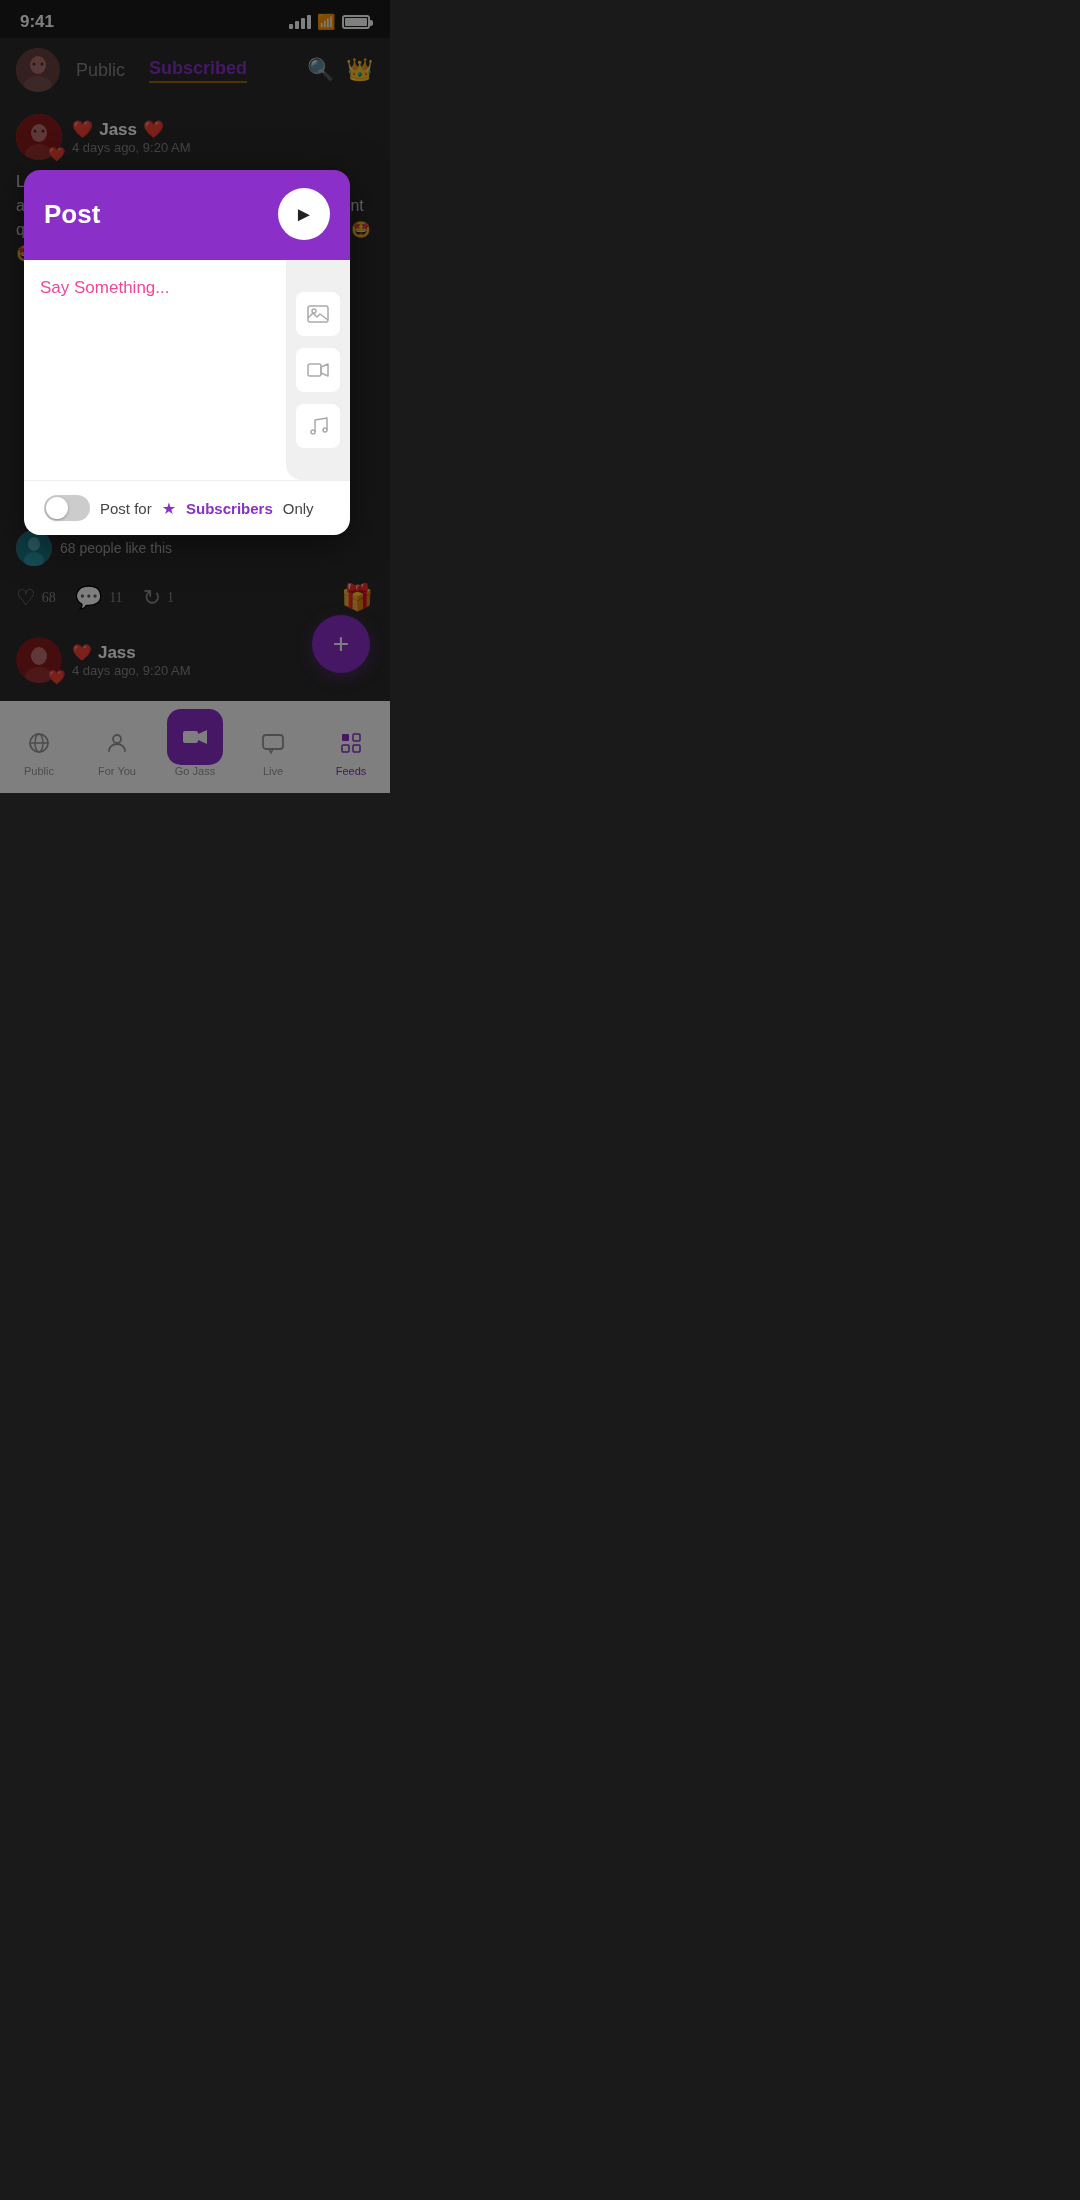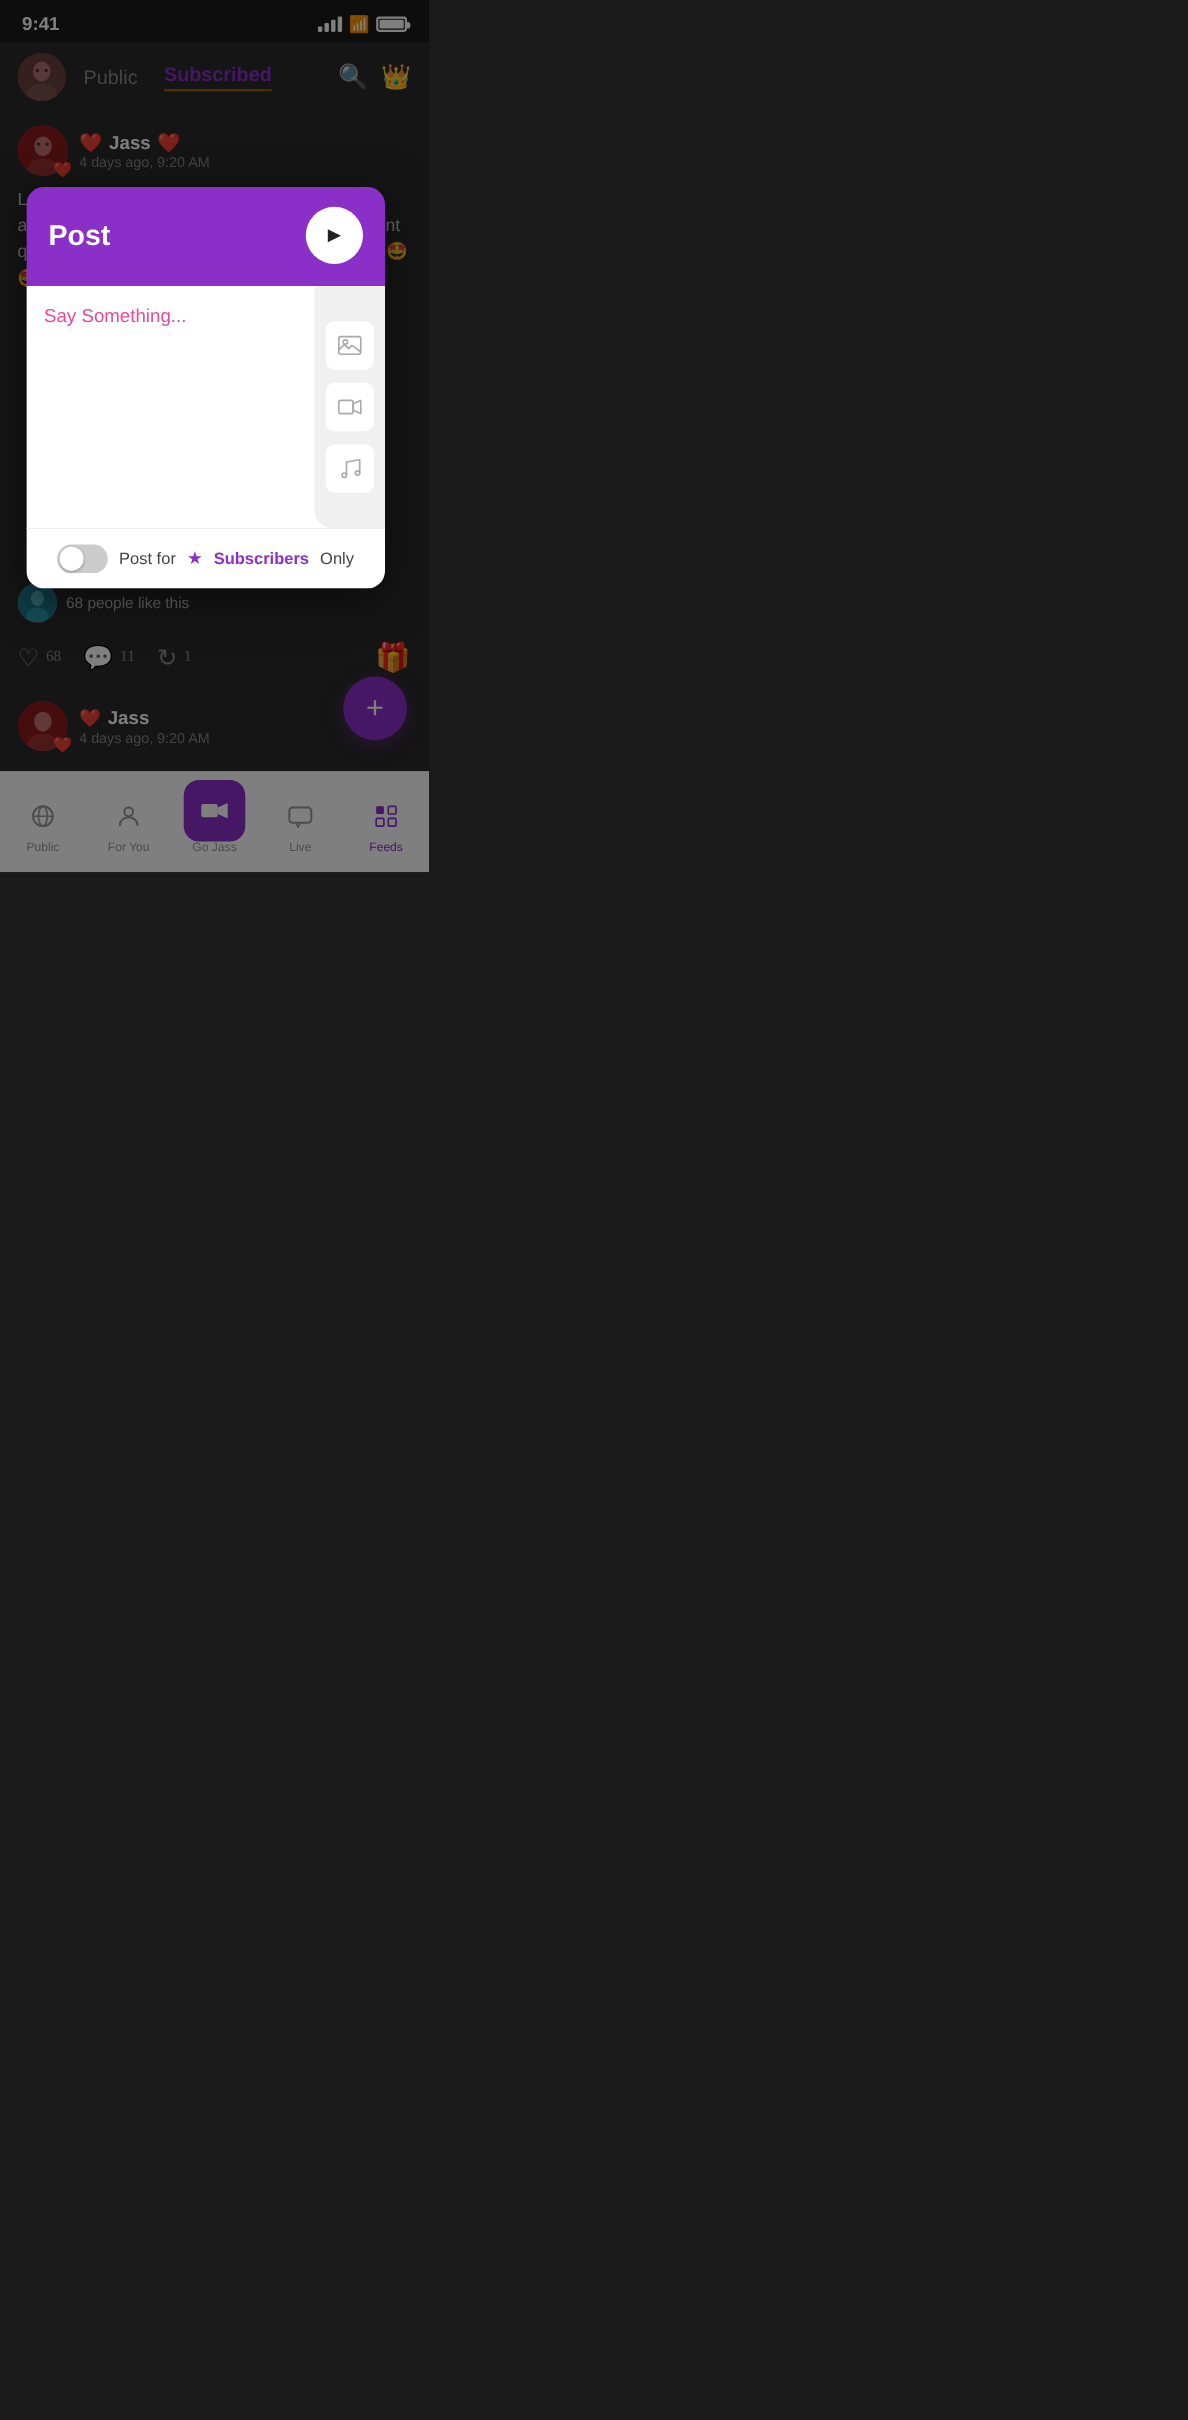--- a/index.html
+++ b/index.html
@@ -230,21 +230,21 @@
       cursor: pointer;
       font-size: 20px;
       color: #888;
     }
     .modal-footer {
       background: #fff;
       border-top: 1px solid #eee;
       padding: 14px 20px;
       display: flex;
       align-items: center;
-      justify-content: center;
+      justify-content: flex-start;
       gap: 10px;
     }
     .toggle-switch {
       width: 46px;
       height: 26px;
       background: #ccc;
       border-radius: 13px;
       position: relative;
       cursor: pointer;
     }

